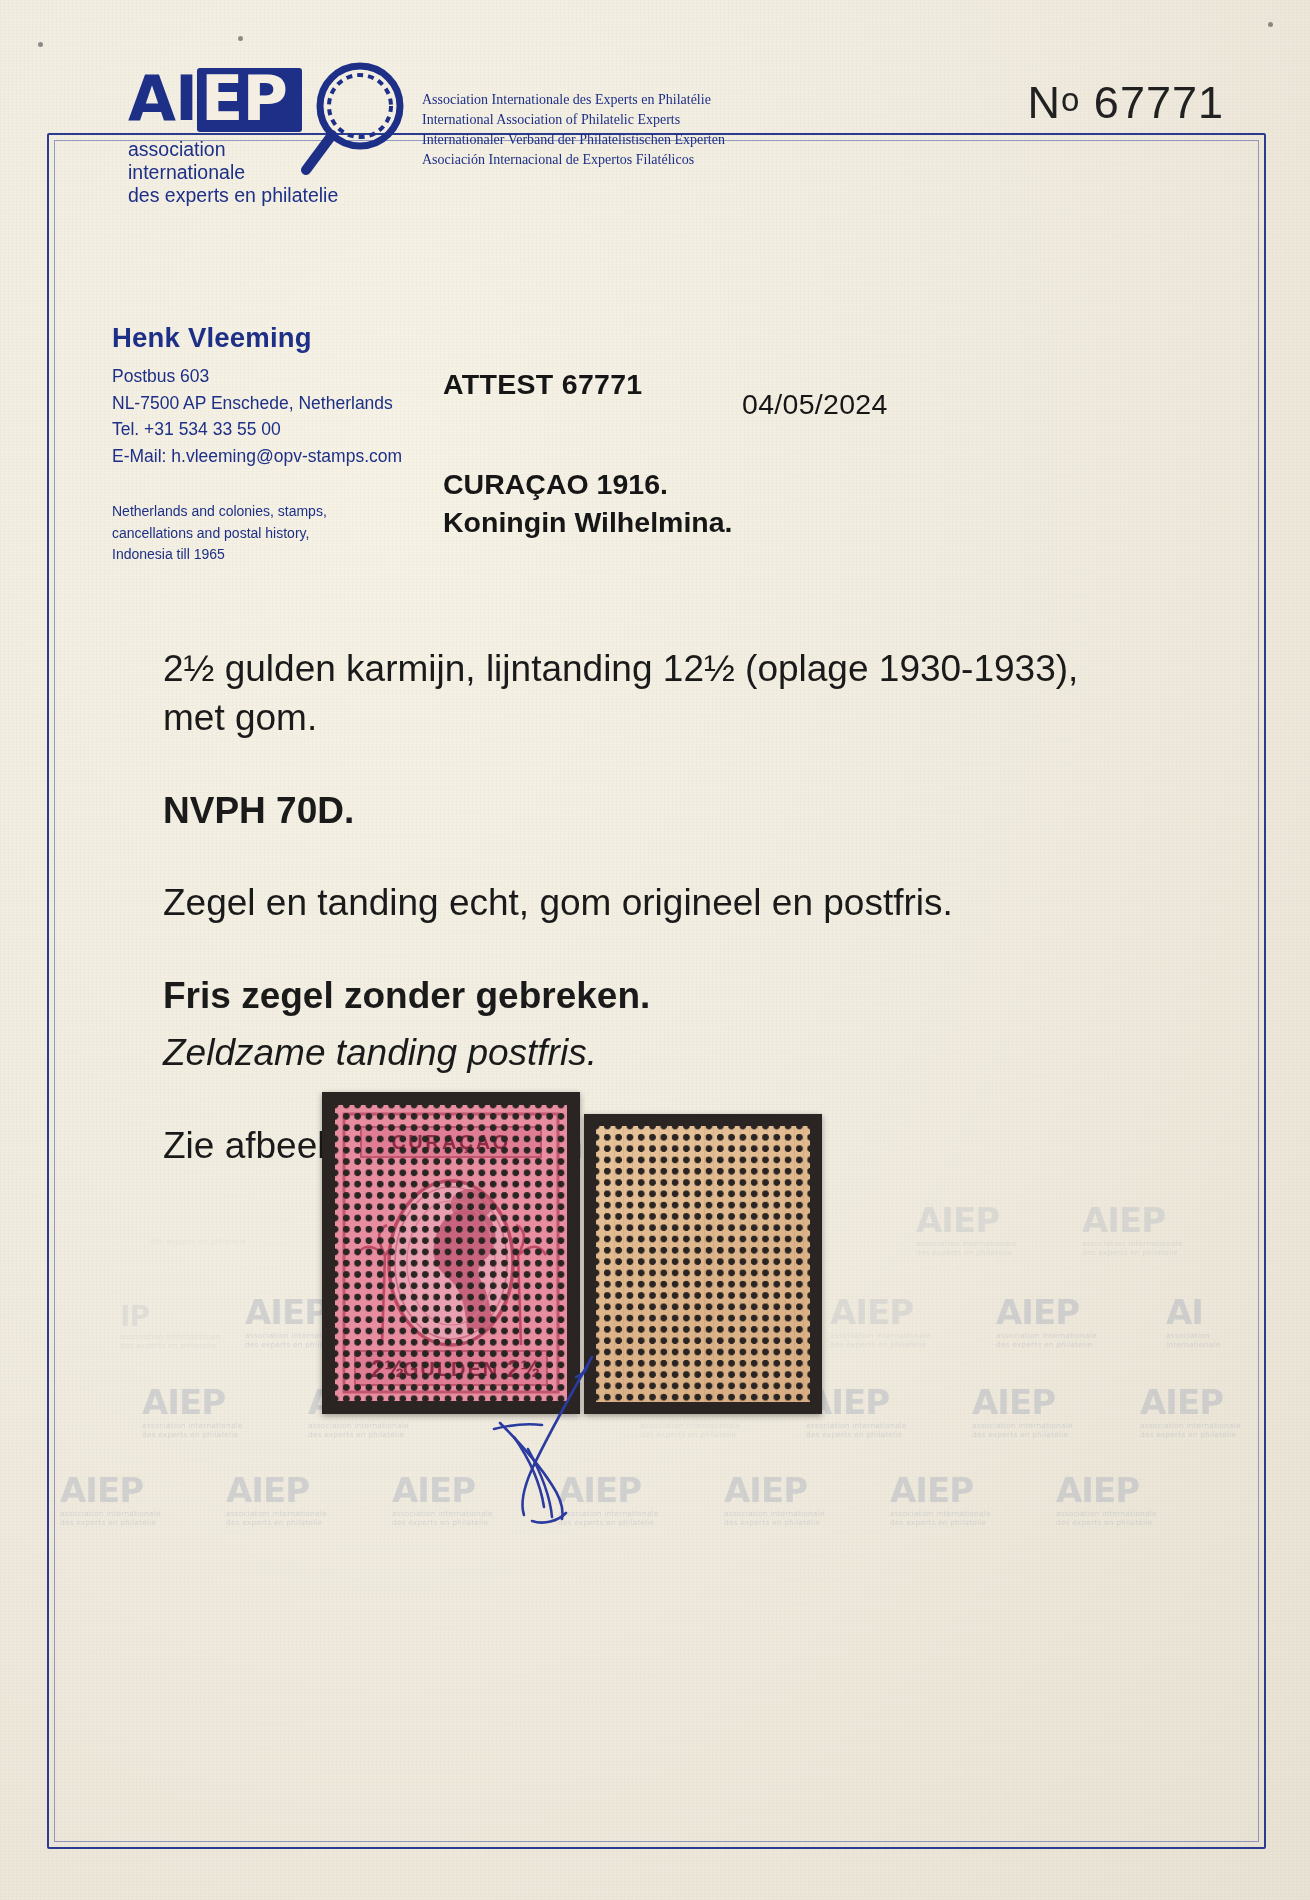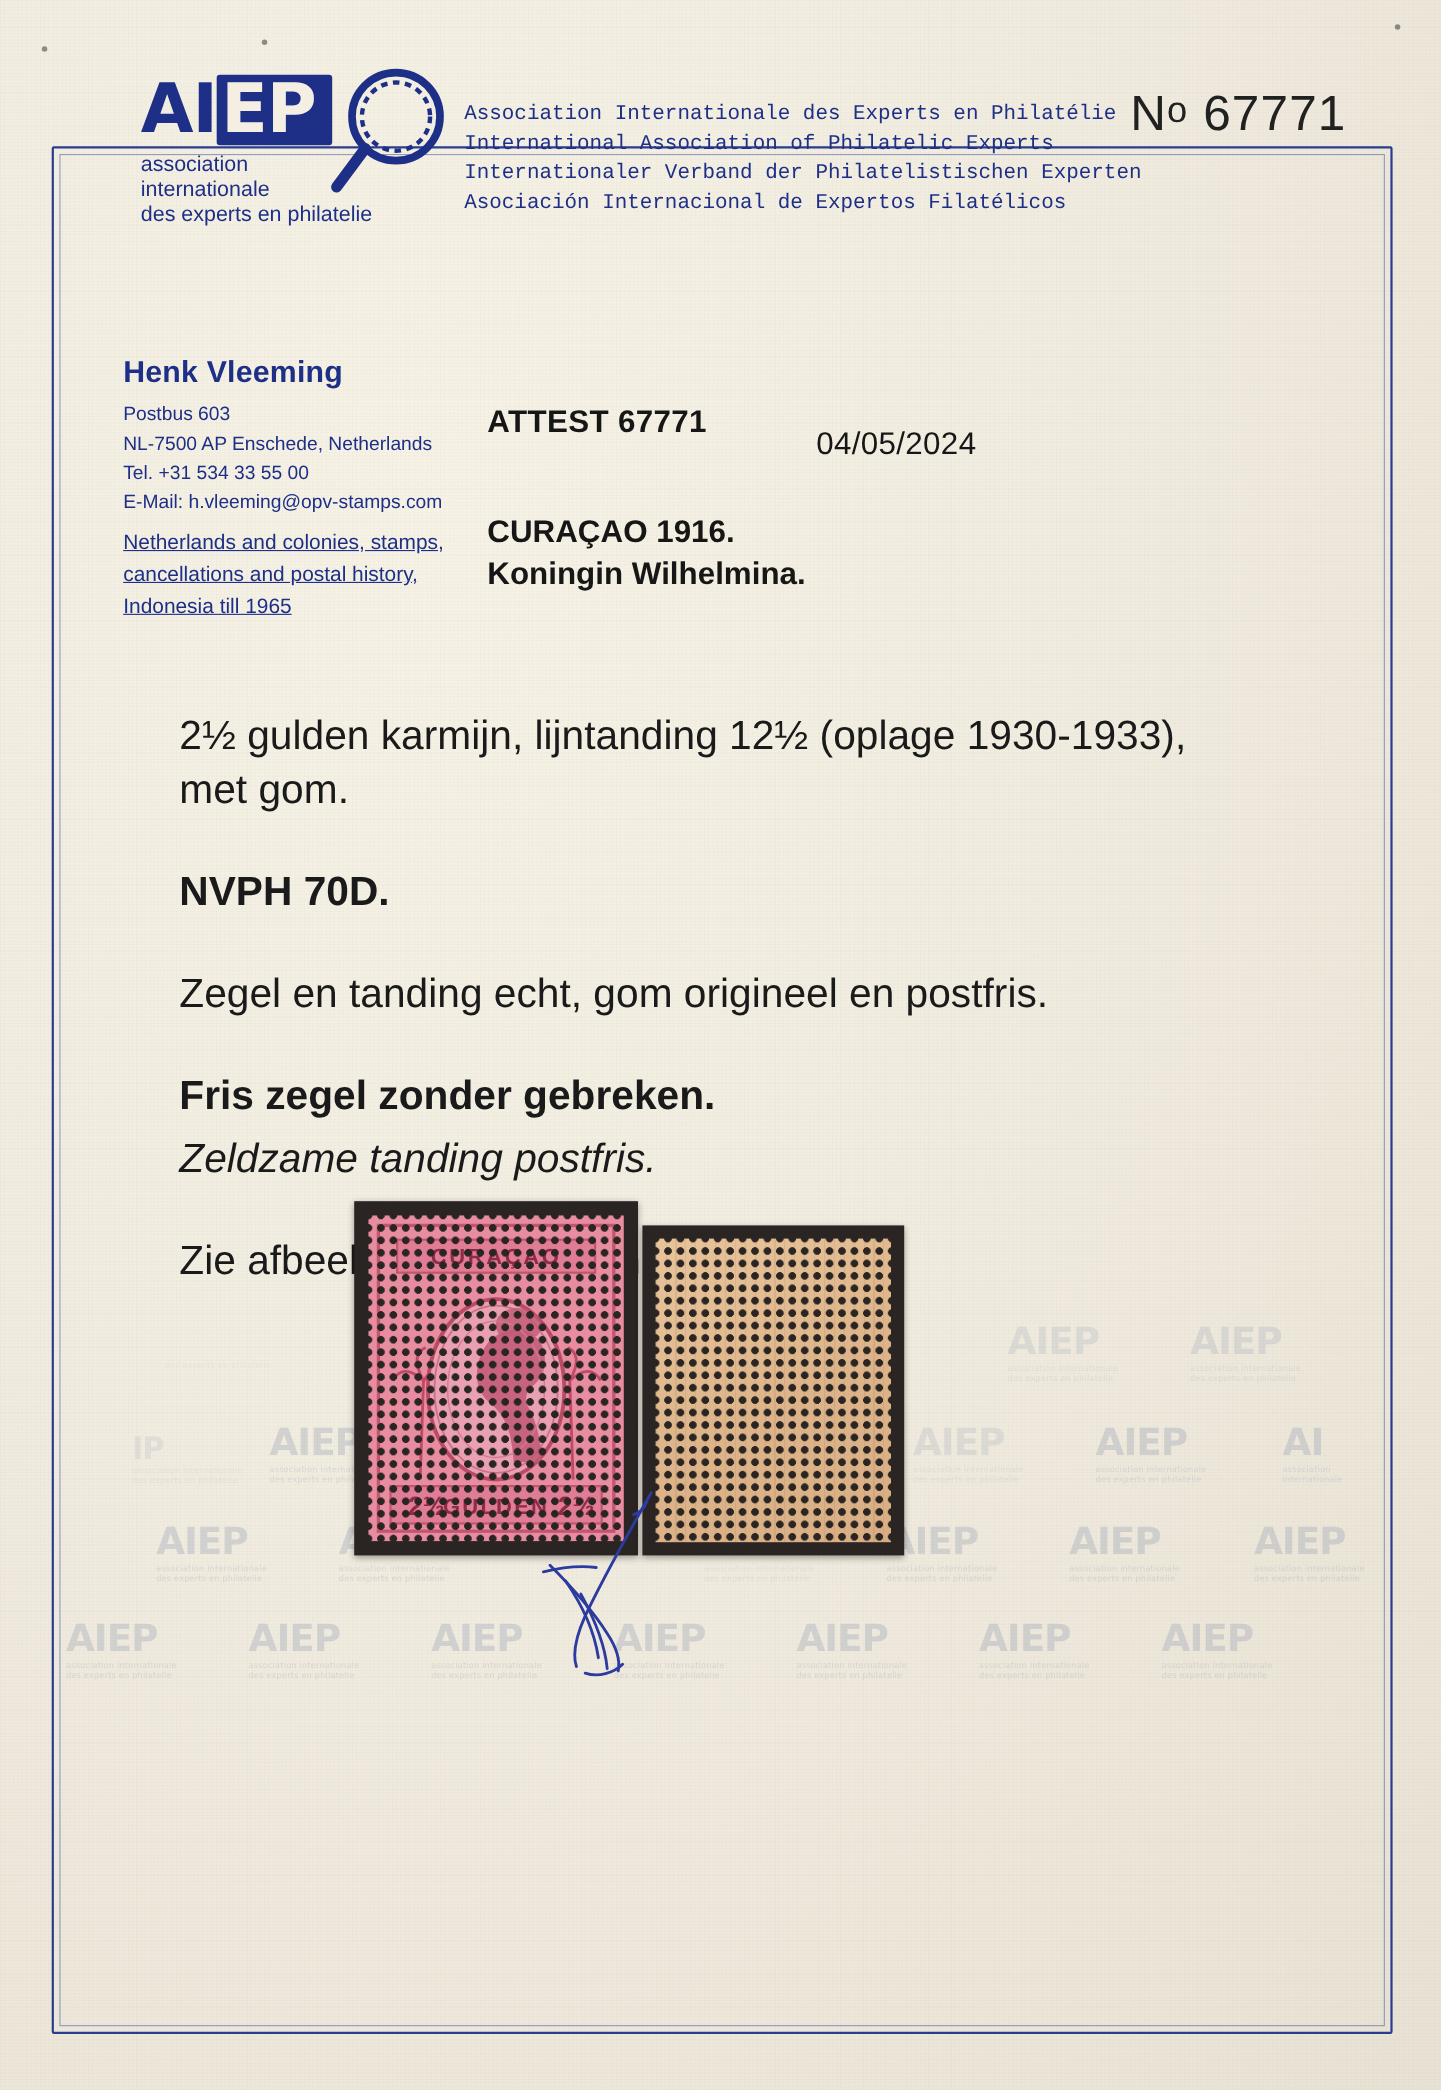--- a/index.html
+++ b/index.html
@@ -98,23 +98,23 @@
     width: 128px;
     height: 128px;
     z-index: 1;
   }
 
   .assoc-names {
     position: absolute;
     left: 312px;
     top: 30px;
     color: #1d2f86;
-    font-size: 19px;
+    font-size: 14px;
     line-height: 1.42;
-    font-family: Liberation Mono, monospace;
+    font-family: Liberation Serif, serif;
   }
 
   .cert-number {
     position: absolute;
     right: 6px;
     top: 17px;
     color: #212121;
     font-size: 45px;
     font-family: "Liberation Sans", sans-serif;
     letter-spacing: 1px;
@@ -136,24 +136,23 @@
     font-size: 27.5px;
     font-weight: bold;
     letter-spacing: .2px;
     margin-bottom: 9px;
   }
   .expert-lines {
     font-size: 17.5px;
     line-height: 1.52;
   }
   .expert-spec {
-    margin-top: 11px;
-    font-size: 19px;
+    margin-top: 32px;
+    font-size: 14px;
     line-height: 1.52;
-    text-decoration: underline;
   }
 
   
   .attest-head {
     position: absolute;
     left: 443px;
     top: 368px;
     color: #161616;
     font-weight: bold;
     font-size: 28.5px;

